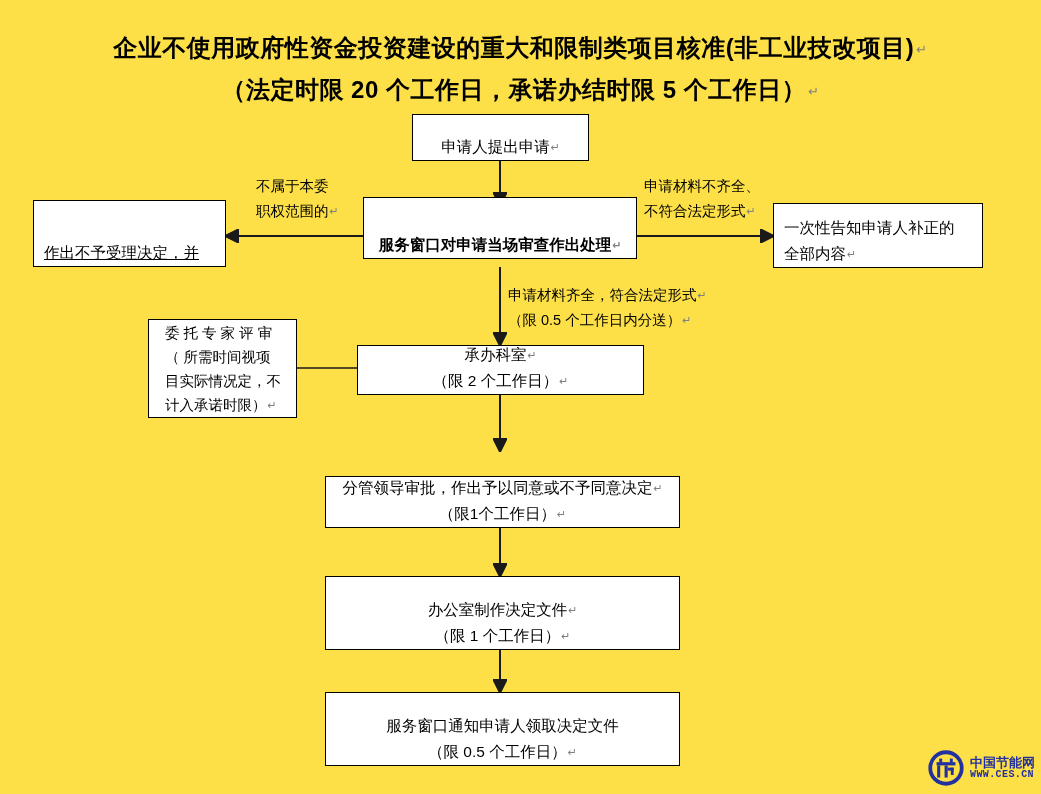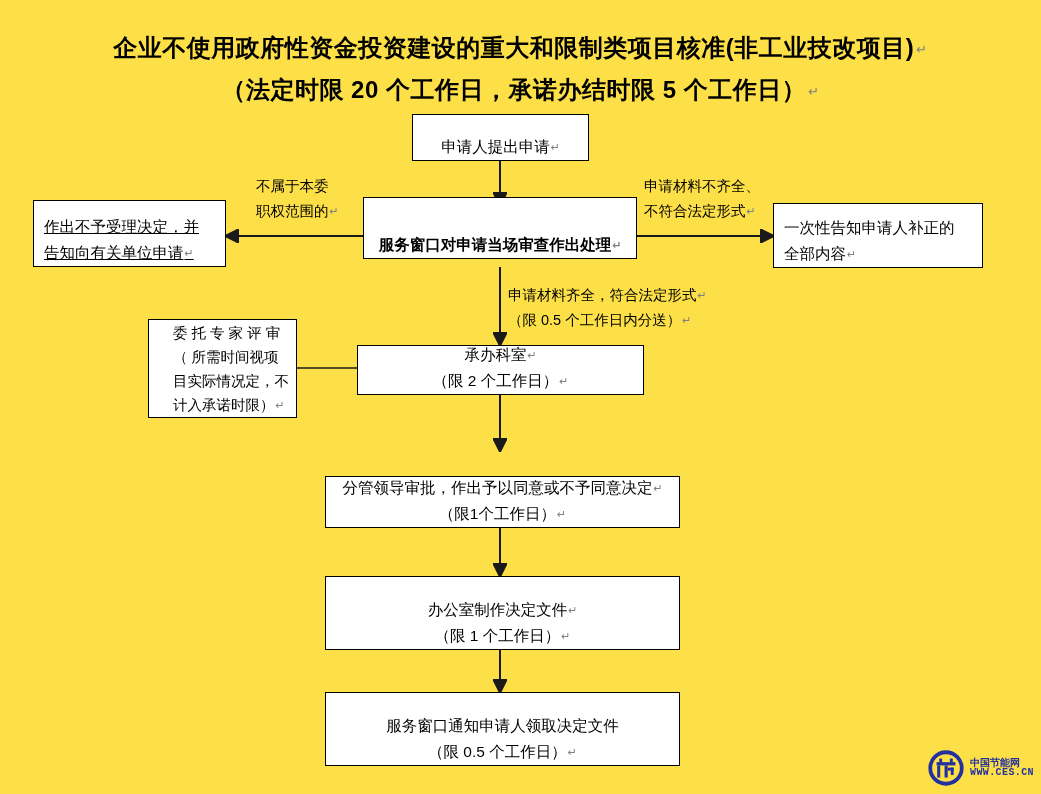--- a/index.html
+++ b/index.html
@@ -52,21 +52,21 @@
     font-size: 15.5px;
     line-height: 26px;
     z-index: 3;
   }
   .node .ln {
     display: block;
     white-space: nowrap;
   }
   .node.center-text { align-items: center; text-align: center; }
   .node.left-text   { align-items: flex-start; text-align: left; padding-left: 10px; }
-  .node.just-text   { align-items: flex-start; text-align: left; padding-left: 24px; }
+  .node.just-text   { align-items: flex-start; text-align: left; padding-left: 16px; }
   .pilcrow {
     font-size: 11px;
     color: #7f7f7f;
     vertical-align: 1px;
     margin-left: 1px;
   }
   
   .edge-label {
     position: absolute;
     font-size: 14.5px;
@@ -97,21 +97,21 @@
     width: 36px;
     height: 36px;
     flex: 0 0 36px;
   }
   .wm-text {
     display: flex;
     flex-direction: column;
     line-height: 1.05;
   }
   .wm-cn {
-    font-size: 10px;
+    font-size: 13px;
     font-weight: bold;
     color: #2330a0;
     letter-spacing: 0px;
   }
   .wm-url {
     font-family: "Liberation Mono", "DejaVu Sans Mono", monospace;
     font-size: 10px;
     font-weight: bold;
     color: #2330a0;
     letter-spacing: 0.4px;
@@ -158,21 +158,20 @@
   <div class="node center-text" style="left:412px; top:114px; width:177px; height:47px;">
     <span class="ln"><span>申请人提出申请</span><span class="pilcrow">↵</span></span>
   </div>
 
   <div class="node center-text" style="left:363px; top:197px; width:274px; height:62px;font-weight:bold;">
     <span class="ln"><span>服务窗口对申请当场审查作出处理</span><span class="pilcrow">↵</span></span>
   </div>
 
   <div class="node left-text" style="left:33px; top:200px; width:193px; height:67px;text-decoration:underline;">
     <span class="ln">作出不予受理决定，并</span>
-    <span class="ln"><span>告知向有关单位申请</span><span class="pilcrow">↵</span></span>
   </div>
 
   <div class="node left-text" style="left:773px; top:203px; width:210px; height:65px;">
     <span class="ln">一次性告知申请人补正的</span>
     <span class="ln"><span>全部内容</span><span class="pilcrow">↵</span></span>
   </div>
 
   <div class="node just-text" style="left:148px; top:319px; width:149px; height:99px; line-height:24px; font-size:14.5px;">
     <span class="ln">委 托 专 家 评 审</span>
     <span class="ln">（ 所需时间视项</span>

